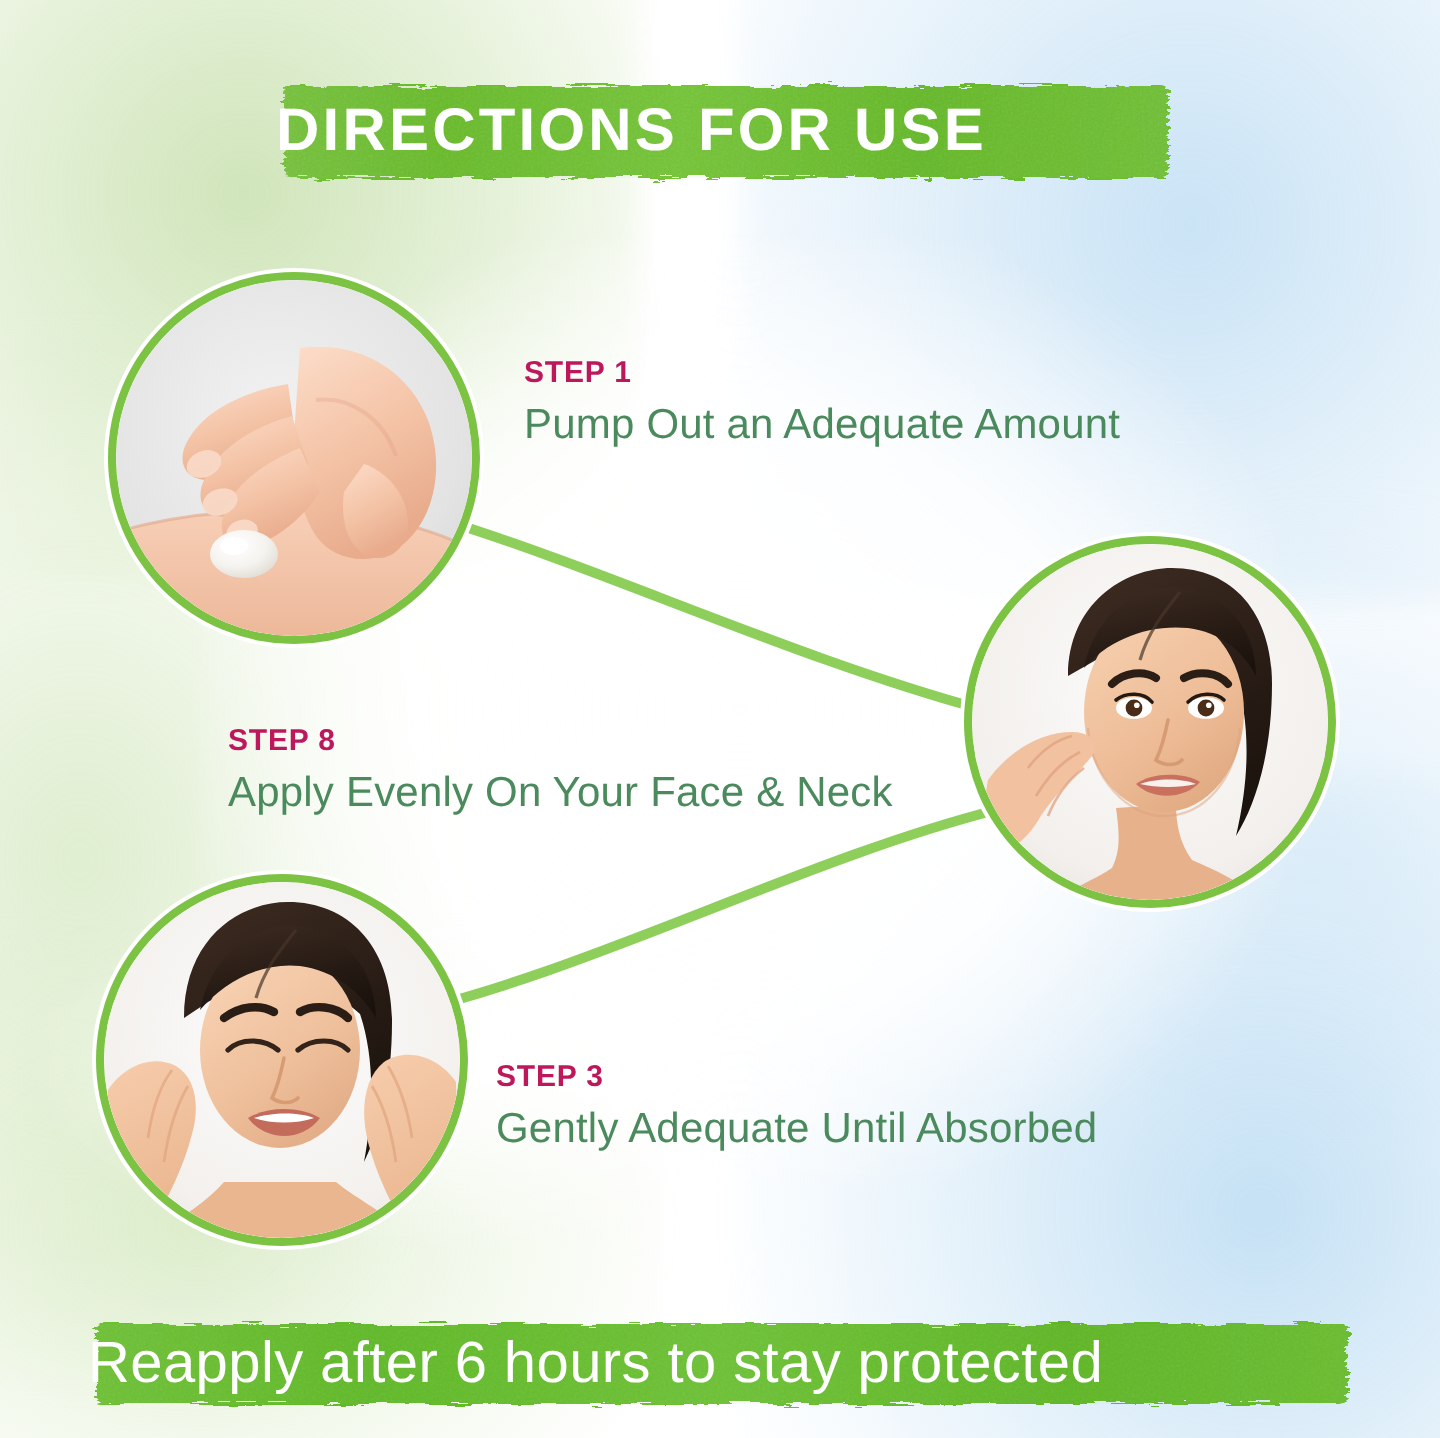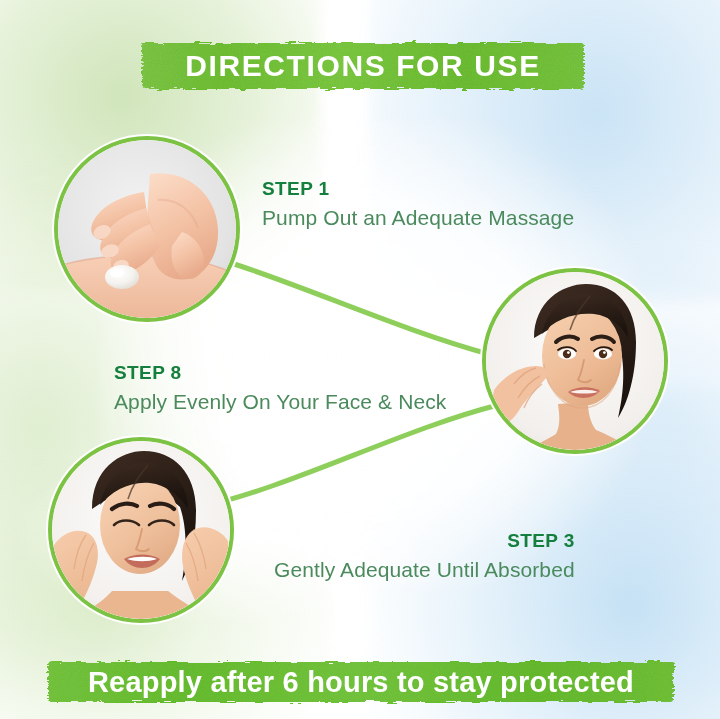--- a/index.html
+++ b/index.html
@@ -130,21 +130,21 @@
     position: absolute;
     inset: 0;
     pointer-events: none;
   }
 
   
   .banner {
     position: absolute;
     display: flex;
     align-items: center;
-    justify-content: center;
+    justify-content: flex-start;
   }
   .banner .brush {
     position: absolute;
     inset: 0;
   }
   .banner .banner-text {
     position: relative;
     color: #ffffff;
     text-align: center;
     white-space: nowrap;
@@ -164,21 +164,21 @@
   }
 
   #footer-banner {
     left: 44px;
     top: 657px;
     width: 634px;
     height: 50px;
   }
   #footer-banner .banner-text {
     font-size: 29px;
-    font-weight: 700;
+    font-weight: 400;
     letter-spacing: 0.2px;
   }
 
   
   .photo-circle {
     position: absolute;
     border-radius: 50%;
     overflow: hidden;
     background: #ffffff;
     box-shadow: 0 0 0 4px #7cc243, 0 0 0 6px #ffffff;
@@ -192,41 +192,41 @@
 
   #circle-step1 { left: 58px;  top: 140px; width: 178px; height: 178px; }
   #circle-step2 { left: 486px; top: 272px; width: 178px; height: 178px; }
   #circle-step3 { left: 52px;  top: 441px; width: 178px; height: 178px; }
 
   
   .step-block {
     position: absolute;
   }
   .step-label {
-    color: #15803d;
-    font-size: 19px;
+    color: #be185d;
+    font-size: 15px;
     font-weight: bold;
     letter-spacing: 0.4px;
     line-height: 1.15;
     margin: 0 0 5px 0;
     white-space: nowrap;
   }
   .step-desc {
     color: #4a8a5c;
     font-size: 21px;
     font-weight: 400;
     letter-spacing: 0.1px;
     line-height: 1.2;
     margin: 0;
     white-space: nowrap;
   }
 
   #step-1-text { left: 262px; top: 178px; }
   #step-2-text { left: 114px; top: 362px; }
-  #step-3-text { left: 274px; top: 530px; text-align: right; }
+  #step-3-text { left: 248px; top: 530px; }
 </style>
 </head>
 <body>
 
 <div id="poster">
 
   <div class="bg-layer">
     <div class="wash-green-tl"></div>
     <div class="wash-green-l"></div>
     <div class="wash-green-bl"></div>
@@ -324,21 +324,21 @@
         <path d="M 100 60 C 118 58, 134 70, 140 88" fill="none" stroke="#e3a184" stroke-width="2" opacity="0.35"></path>
 
         <ellipse cx="64" cy="137" rx="17" ry="12" fill="url(#dollop)"></ellipse>
         <ellipse cx="59" cy="133" rx="7" ry="4.5" fill="#ffffff" opacity="0.9"></ellipse>
       </svg>
     </div>
   </div>
 
   <div class="step-block" id="step-1-text">
     <p class="step-label">STEP 1</p>
-    <p class="step-desc">Pump Out an Adequate Massage</p>
+    <p class="step-desc">Pump Out an Adequate Amount</p>
   </div>
 
   <div class="photo-circle" id="circle-step2">
     <div class="photo-inner">
       <svg viewBox="0 0 178 178" width="178" height="178">
         <defs>
           <radialGradient id="s2bg" cx="50%" cy="40%" r="75%">
             <stop offset="0%" stop-color="#fdfcfb"></stop>
             <stop offset="72%" stop-color="#f2efec"></stop>
             <stop offset="100%" stop-color="#e6e1dc"></stop>

